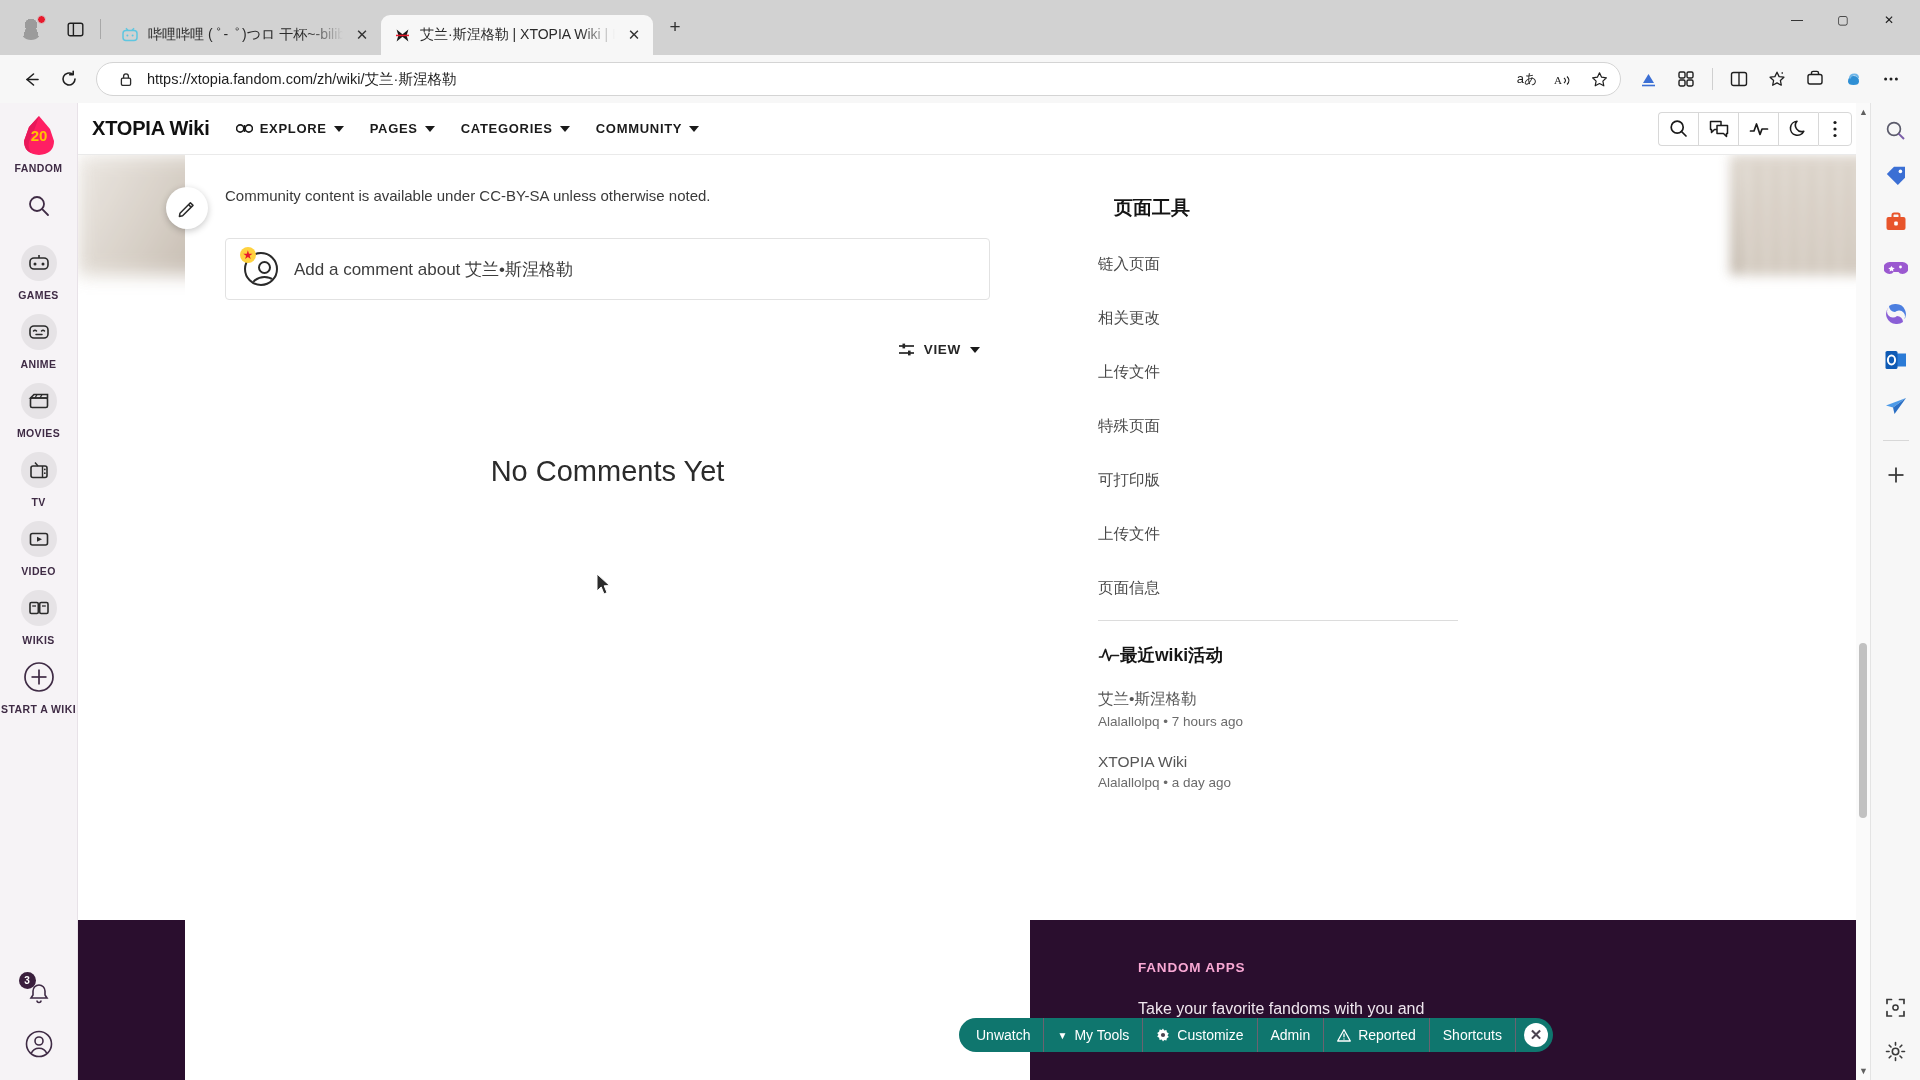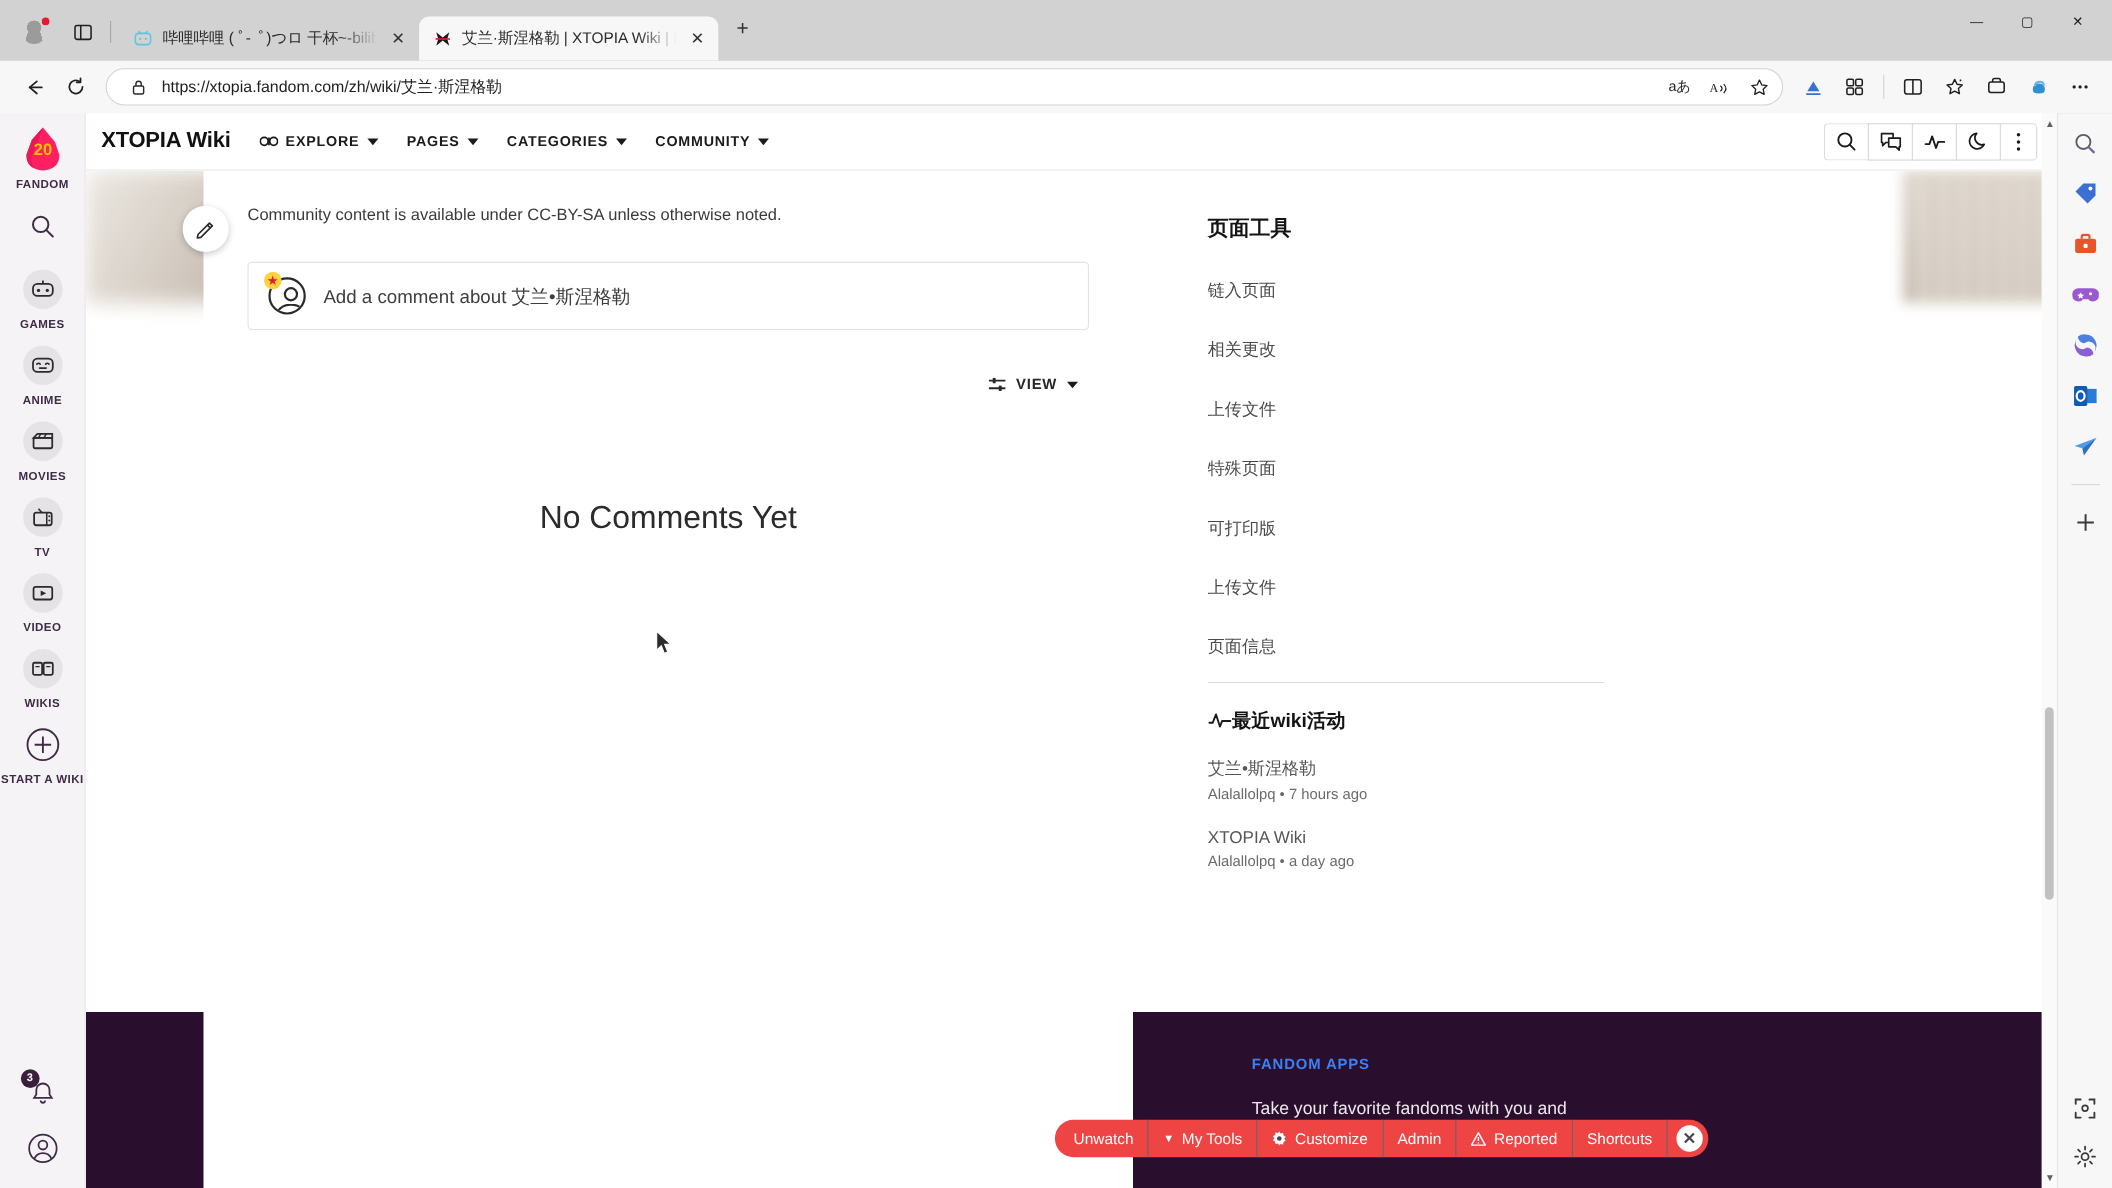--- a/index.html
+++ b/index.html
@@ -198,21 +198,21 @@
   .view-btn { display:flex; align-items:center; gap: 9px; font-size: 13.5px; font-weight:700; letter-spacing:.7px; color:#262626; }
 
   .nocomments { text-align:center; margin-top: 98px; }
   .nc-title { font-size: 29px; color: #2b2b2b; font-weight: 400; }
   .nc-sub { font-size: 17.5px; color: #5a5a5a; margin-top: 38px; }
 
   .content-bottom-pad { height: 135px; }
 
   
   .right-rail { position:absolute; left: 990px; top: 0; width: 420px; padding: 40px 30px 0 30px; z-index: 4; }
-  .rr-title { font-size: 19px; font-weight: 700; color:#141414; margin-bottom: 22px; }
+  .rr-title { font-size: 19px; font-weight: 700; color:#141414; margin-bottom: 22px; margin-left: 16px; }
   .rr-link { display:block; font-size: 15.5px; color: #4a4a4a; margin-bottom: 21px; margin-top: 33px; }
   .rr-hr { height:1px; background:#dcdcdc; margin: 16px 0 22px 0; }
   .rr-head2 { display:flex; align-items:center; gap: 0; margin-bottom: 22px; }
   .rr-head2 .t { font-size: 17.5px; font-weight: 700; color:#141414; }
   .rr-act-title { font-size: 15.5px; color: #565656; margin-bottom: 4px; }
   .rr-act-meta { font-size: 13.5px; color: #6b6b6b; margin-bottom: 24px; }
 
   
   .wiki-footer {
     position: absolute; left: 0; right: 0; top: 765px; height: 300px;
@@ -227,28 +227,28 @@
   .flame {
     position:absolute; left: 104px; top: -20px; width: 42px; height: 66px;
     background: linear-gradient(180deg,#ff2d6b 0%, #e0175c 55%, #c2124f 100%);
     clip-path: polygon(52% 0, 88% 36%, 100% 78%, 72% 100%, 20% 100%, 4% 72%, 30% 40%);
   }
   .flame-20 { position:absolute; left: 112px; top: 28px; font-size: 20px; font-weight: 800; color: #ffc400; }
   .fyears { display:flex; align-items:center; gap:8px; margin-left: 54px; margin-top: 2px; }
   .fyears .y { font-size: 13px; font-weight: 800; color: #ffc400; letter-spacing: 1px; }
   .spark { color: #f0e6d8; font-size: 11px; }
   .fcol { min-width: 200px; }
-  .fcol-h { font-size: 13.5px; font-weight: 800; letter-spacing: .8px; color:#3b82f6; margin-bottom: 22px; }
+  .fcol-h { font-size: 13.5px; font-weight: 800; letter-spacing: .8px; color:#f9a8d4; margin-bottom: 22px; }
   .fcol-l { display:block; font-size: 16px; color: #ffc400; margin-bottom: 20px; }
   .fapp-text { font-size: 16px; color: #efe6ee; line-height: 1.55; max-width: 330px; }
 
   
   .admin-dock {
     position: absolute; left: 959px; top: 1018px; height: 34px;
-    background: #ef4444; border-radius: 17px; display:flex; align-items:center;
+    background: #0f766e; border-radius: 17px; display:flex; align-items:center;
     color: #fff; font-size: 14px; z-index: 40; padding-left: 4px;
   }
   .ad-item { padding: 0 13px; height: 34px; display:flex; align-items:center; gap:7px; border-right: 1px solid #6a6270; white-space: nowrap; }
   .ad-item:last-of-type { border-right: none; }
   .ad-close {
     width: 24px; height: 24px; border-radius: 50%; background: #fff; color: #4b4450;
     display:flex;align-items:center;justify-content:center; font-size: 15px; margin: 0 5px 0 8px; font-weight:600;
   }
 
   

